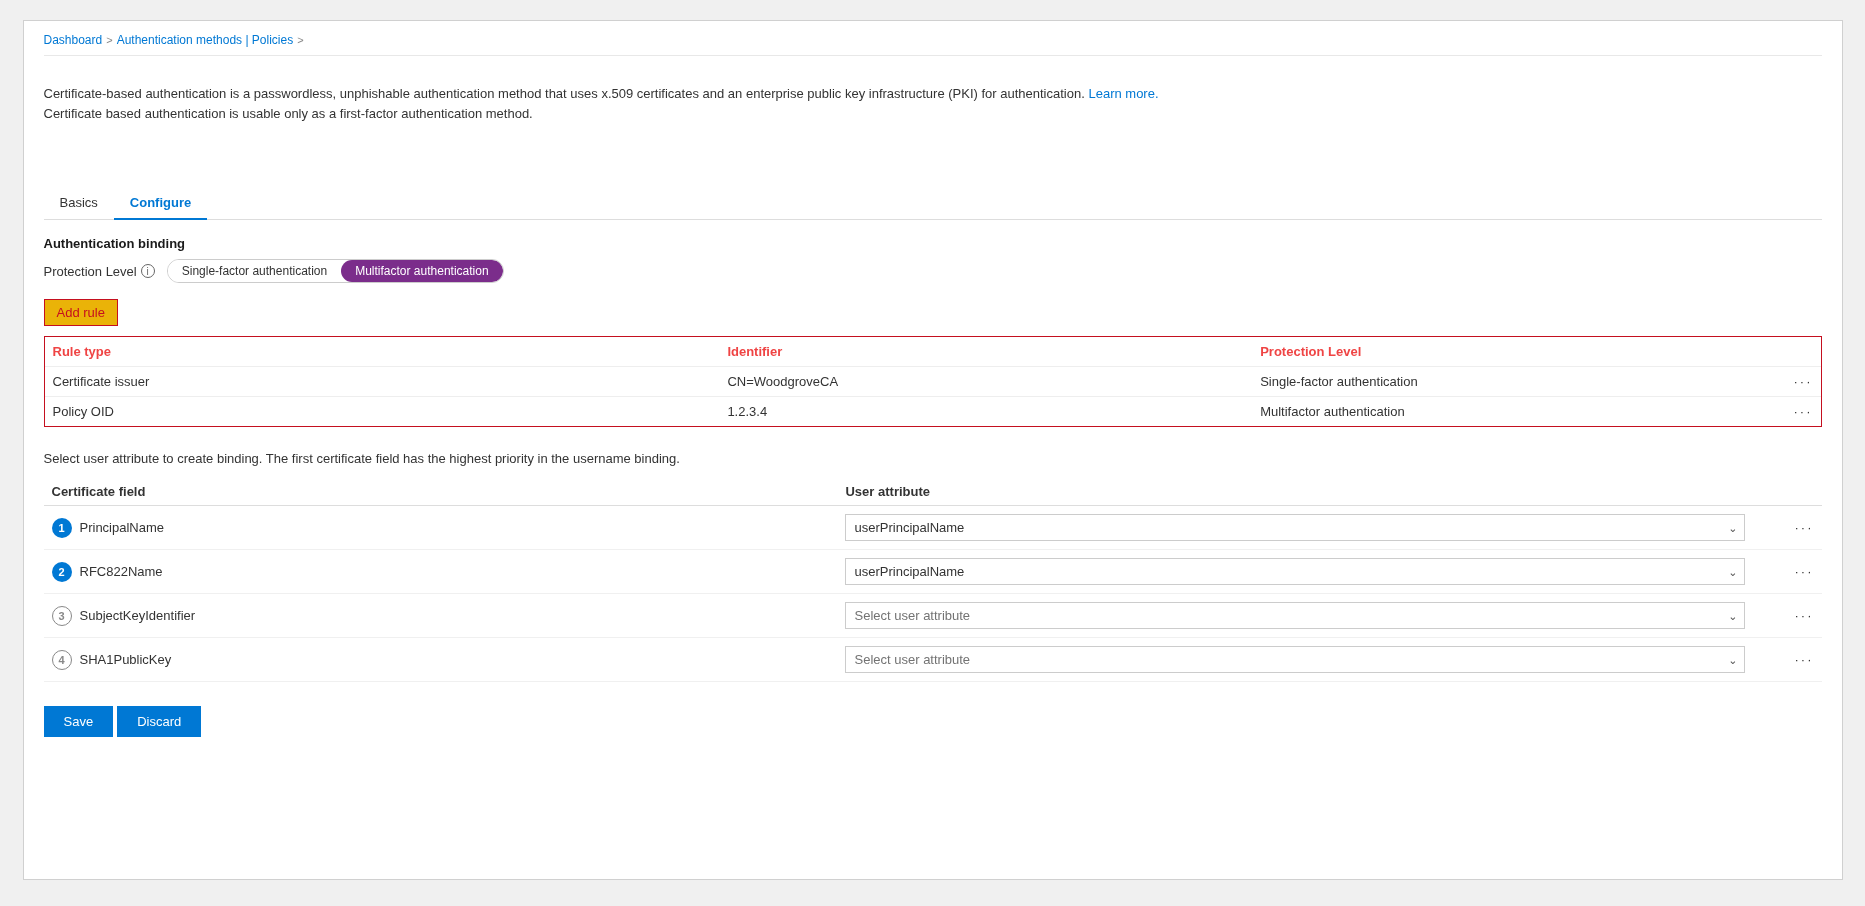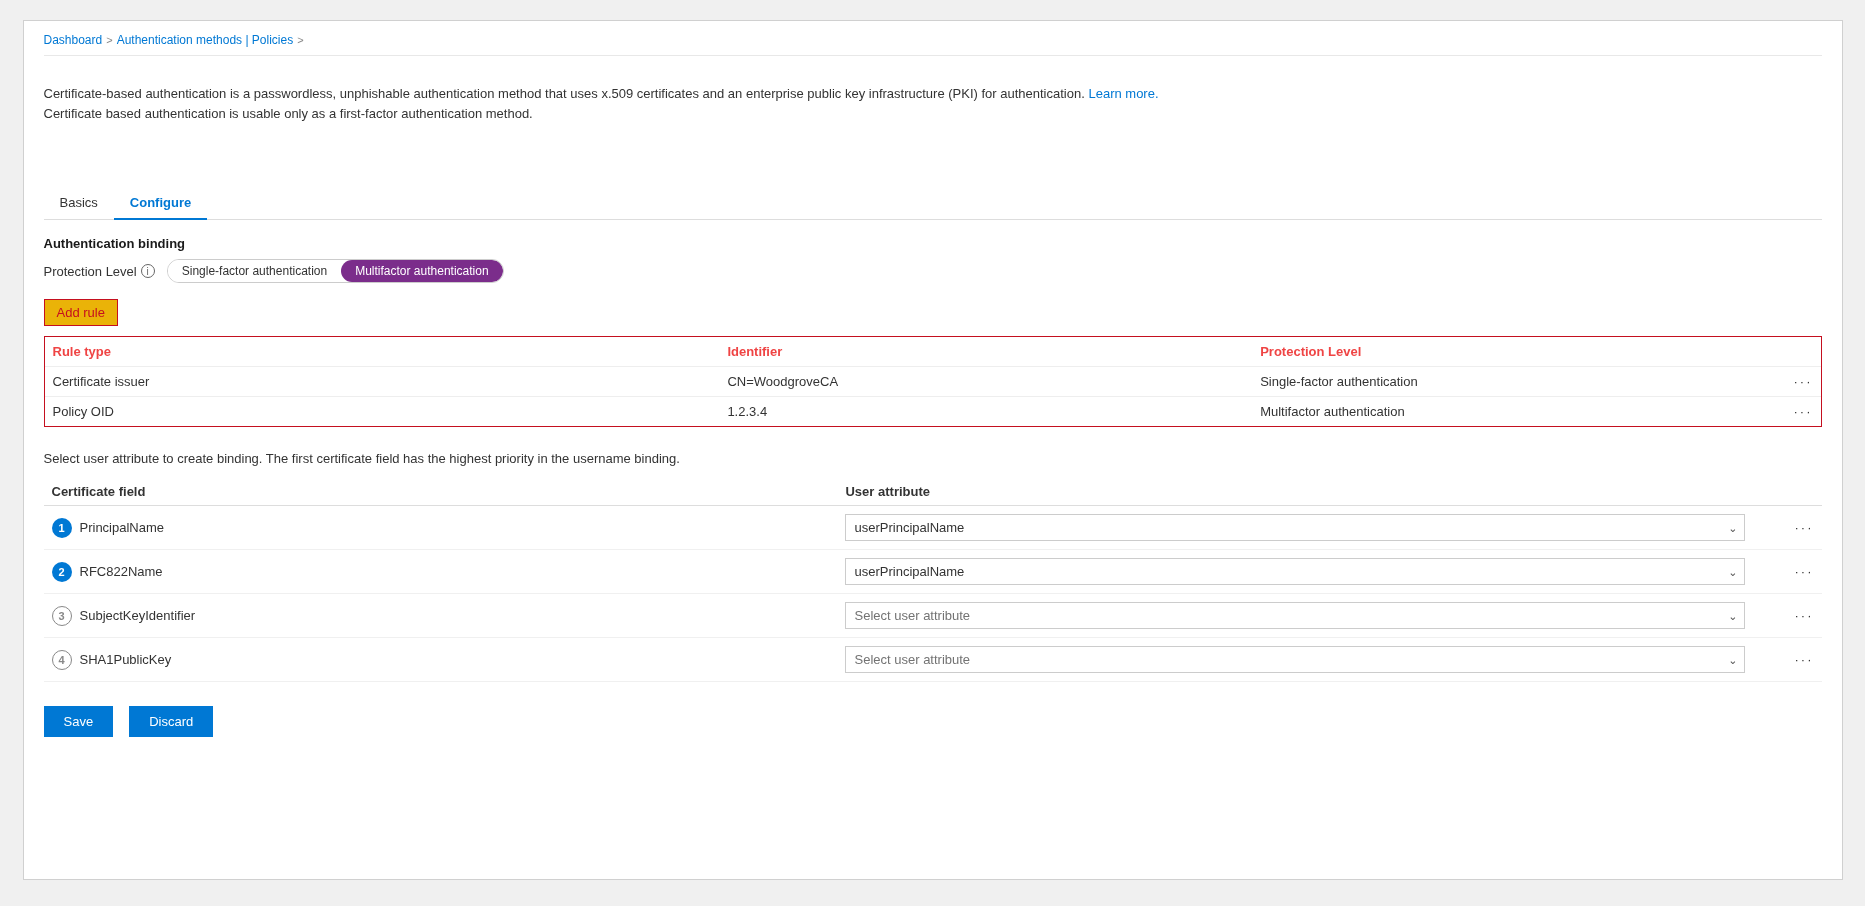--- a/index.html
+++ b/index.html
@@ -279,21 +279,21 @@
       transform: translateY(-50%);
       pointer-events: none;
       color: #555;
       font-size: 11px;
     }
     .col-cert { width: 48%; }
     .col-user-attr { width: 48%; }
     .col-user-actions { width: 4%; }
     .footer-actions {
       display: flex;
-      gap: 16px;
+      gap: 4px;
       margin-top: 24px;
     }
     .btn-save {
       background: #0078d4;
       color: #fff;
       border: none;
       padding: 6px 20px;
       font-size: 13px;
       cursor: pointer;
     }

